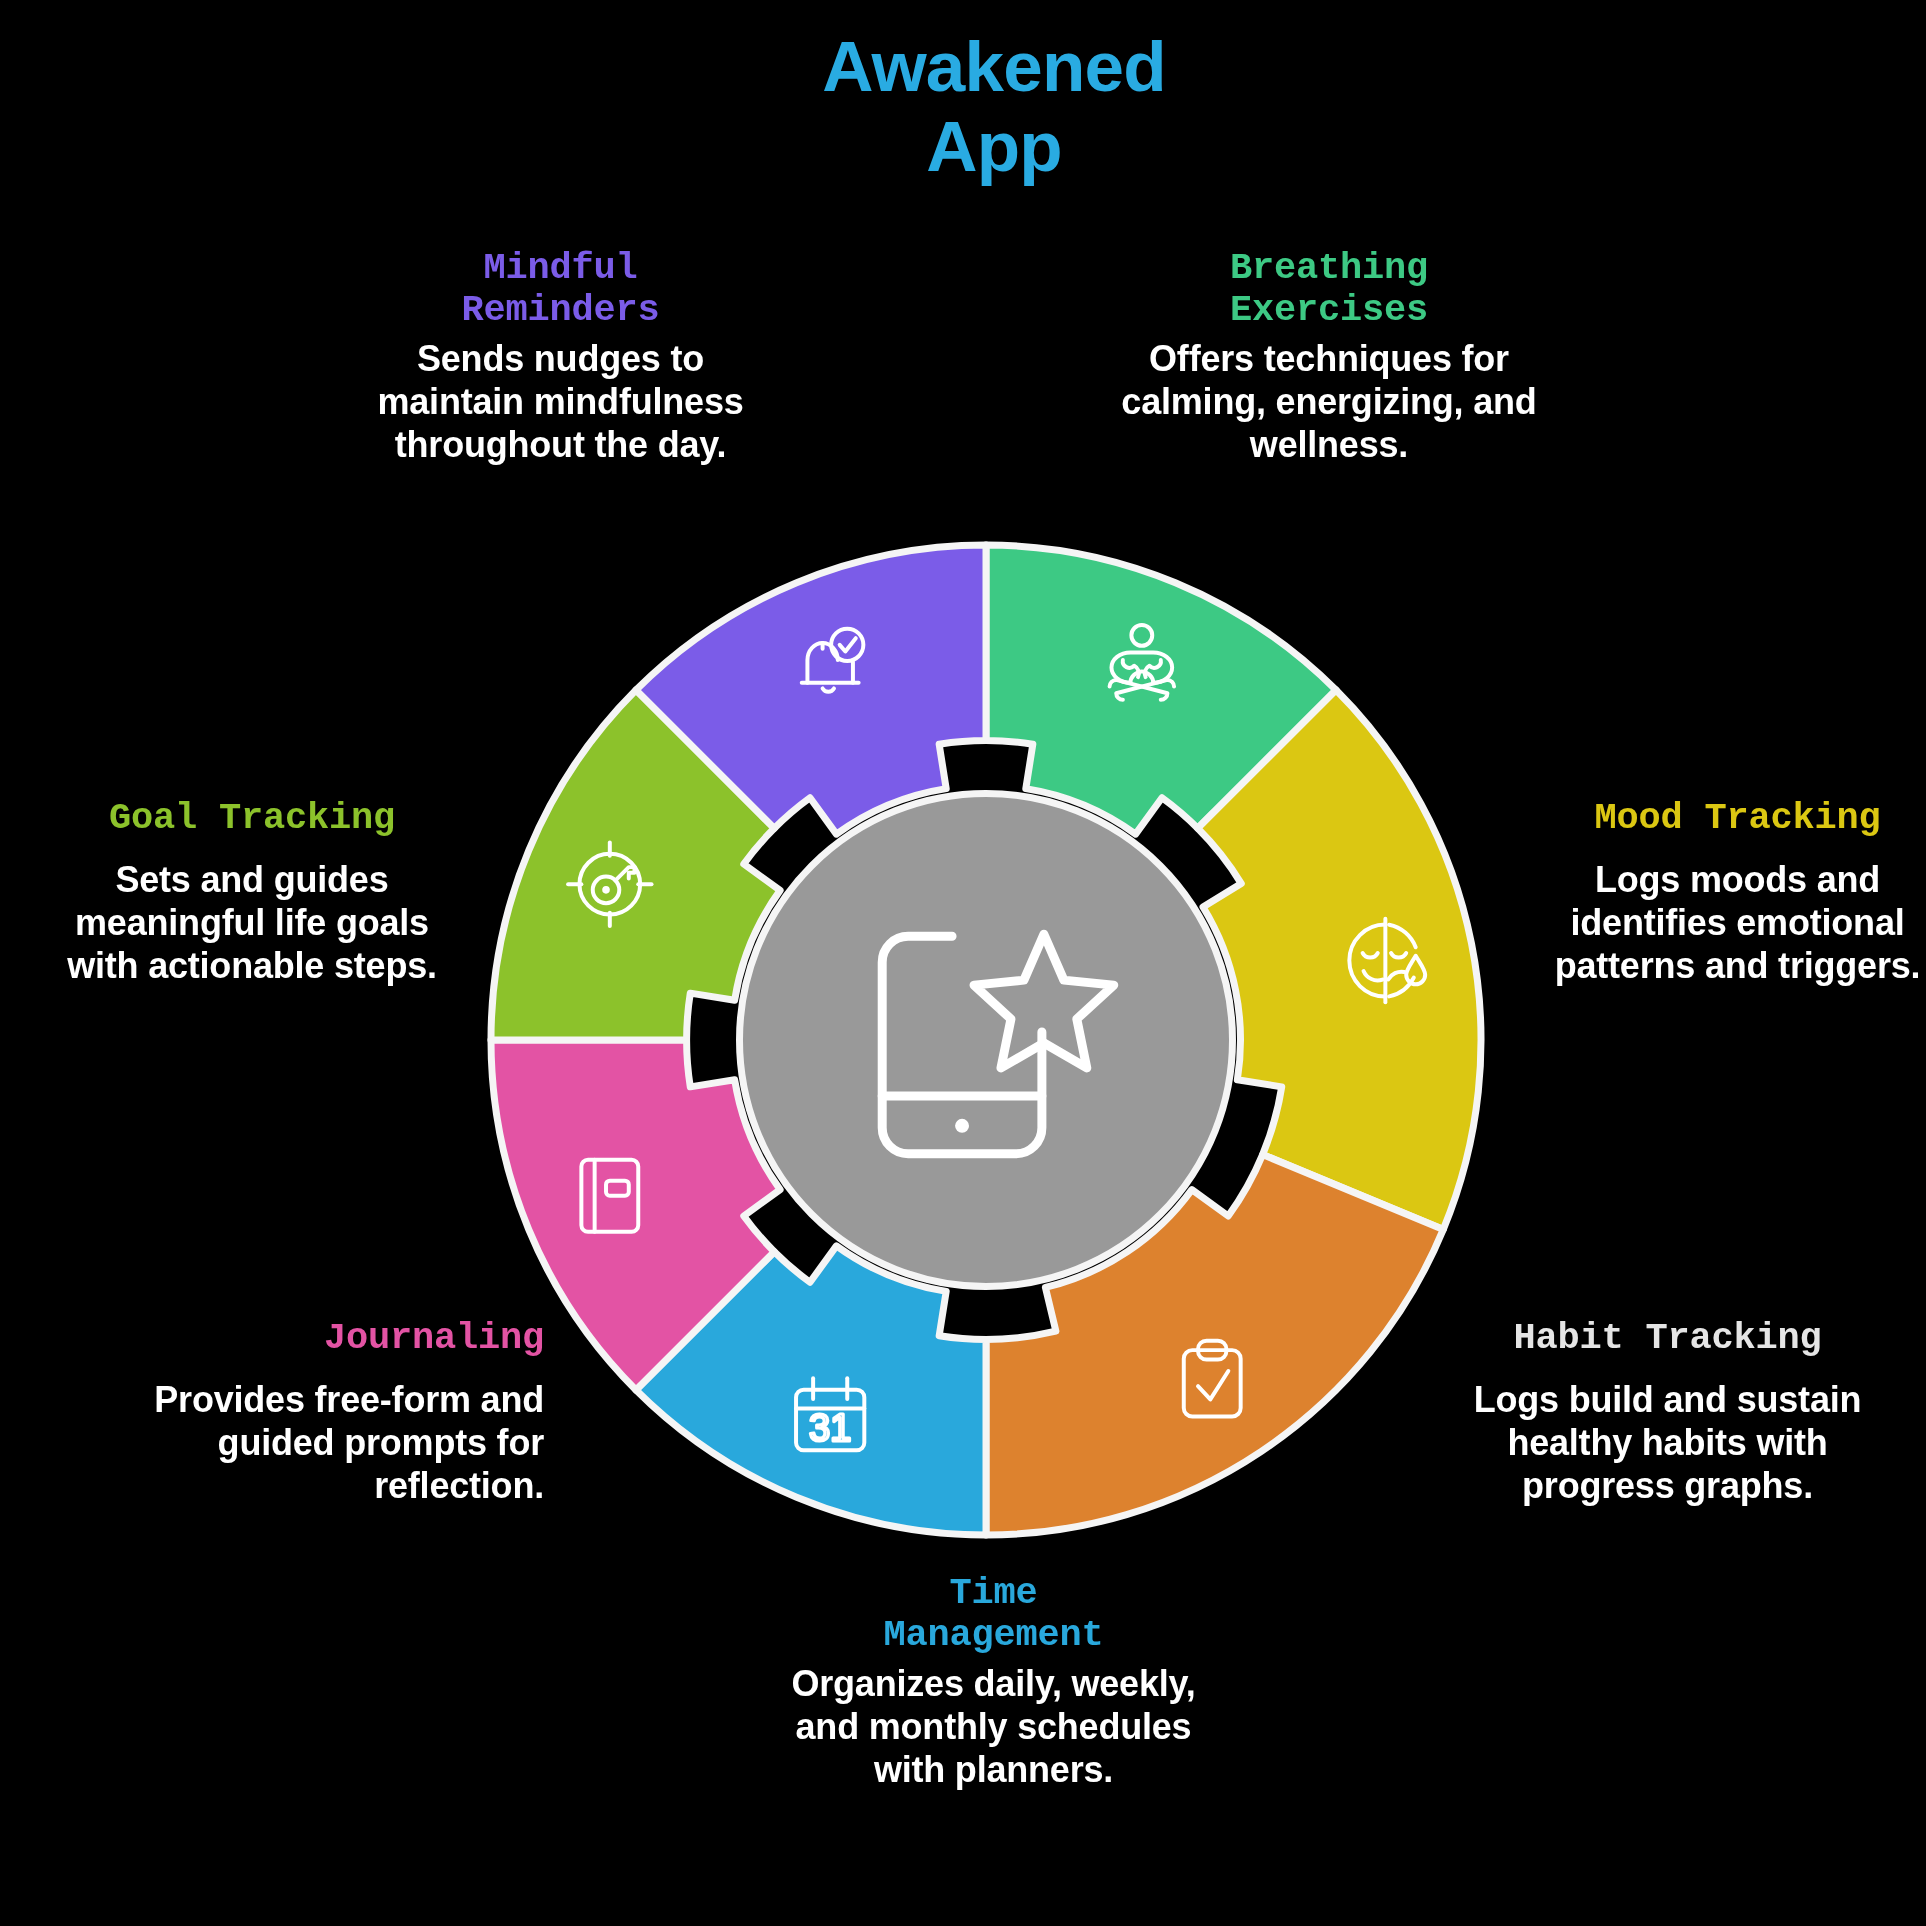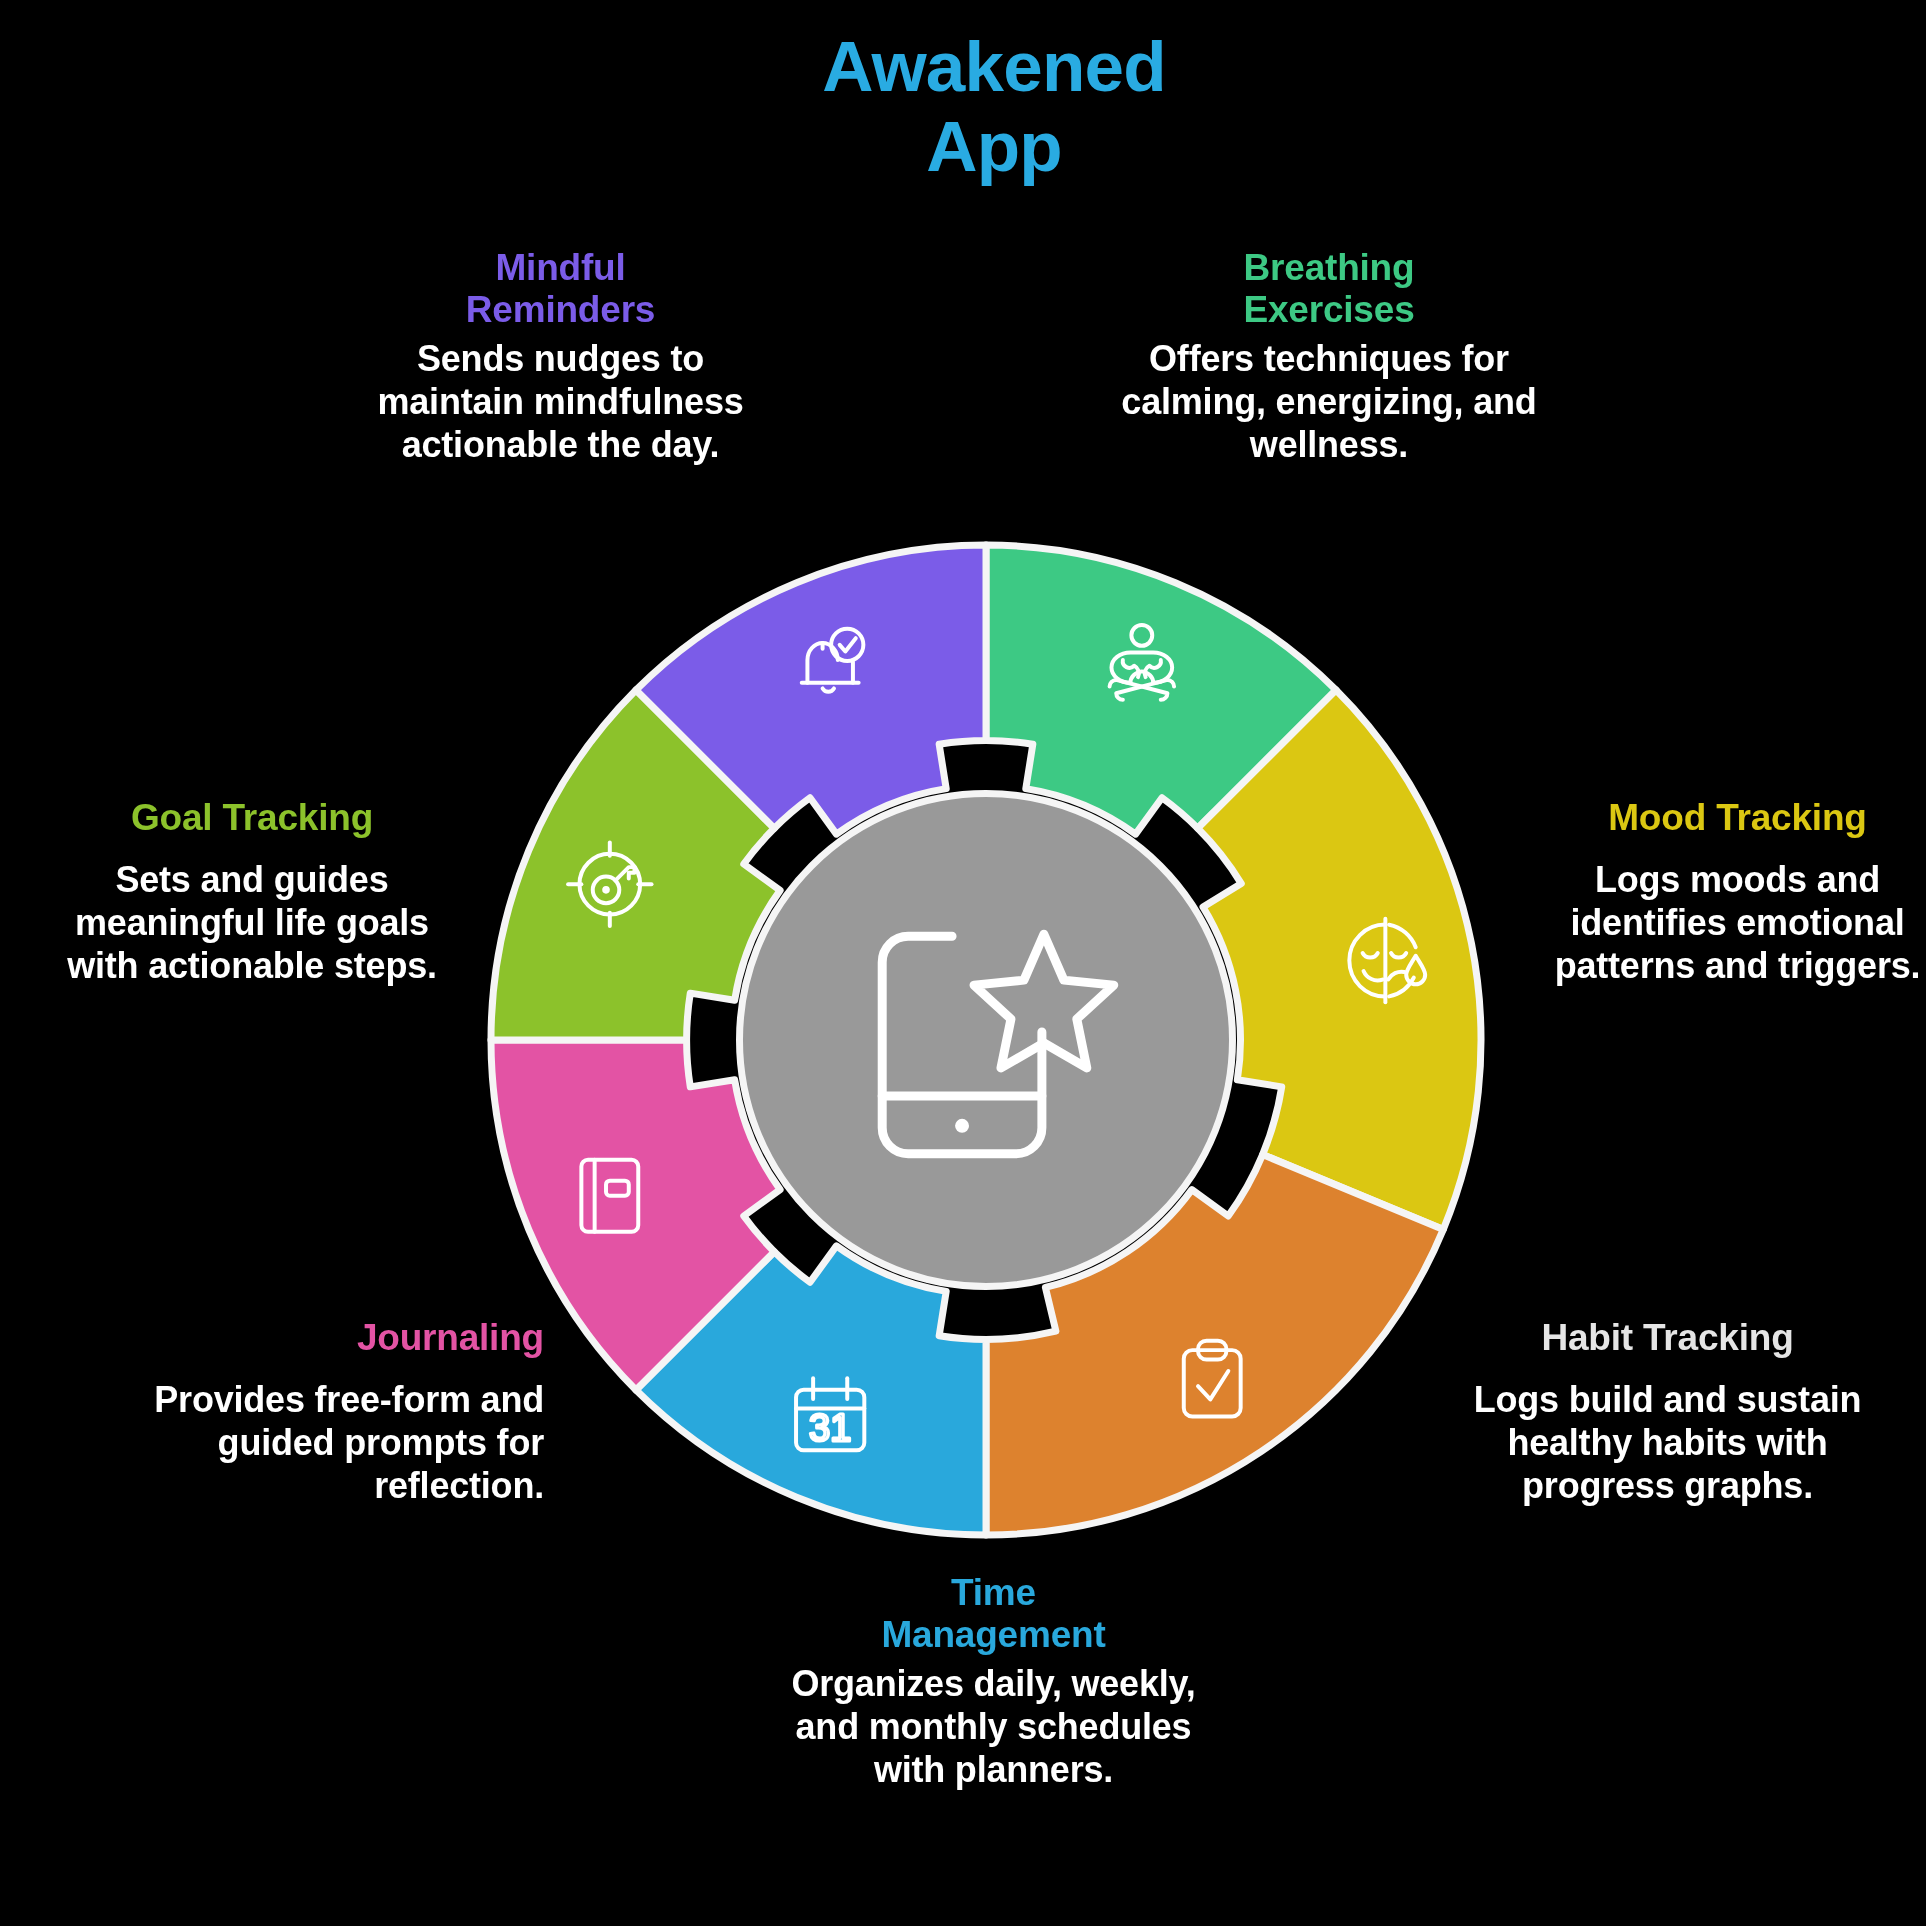--- a/index.html
+++ b/index.html
@@ -33,20 +33,21 @@
   .wheel-wrap svg{display:block;width:100%;height:100%;overflow:visible;}
 
   
   .callout{position:absolute;}
   .callout .ttl{
     font-weight:bold;
     font-size:37px;
     line-height:1.14;
     margin:0 0 5.4px 0;
     letter-spacing:-0.2px;
+    font-family:Liberation Mono, monospace;
   }
   .callout .desc{
     font-weight:bold;
     font-size:36px;
     line-height:1.20;
     color:#ffffff;
     letter-spacing:-0.2px;
   }
 
   
@@ -160,21 +161,21 @@
         <path d="M 58 -106 L 78 -60 L 128 -55 L 91 -21 L 101 28 L 58 3 L 15 28 L 25 -21 L -12 -55 L 38 -60 Z"></path>
       </g>
     </svg>
   </div>
 
   <div class="callout c-mindful">
     <div class="ttl" style="color: rgb(123, 92, 232);">
       <span>Mindful</span><br>
       <span>Reminders</span>
     </div>
-    <div class="desc">Sends nudges to maintain mindfulness actionable the day.</div>
+    <div class="desc">Sends nudges to maintain mindfulness throughout the day.</div>
   </div>
 
   <div class="callout c-goal">
     <div class="ttl" style="color: rgb(140, 194, 43);">Goal Tracking</div>
     <div class="desc">Sets and guides meaningful life goals with actionable steps.</div>
   </div>
 
   <div class="callout c-breathing">
     <div class="ttl" style="color: rgb(61, 201, 132);">
       <span>Breathing</span><br>

